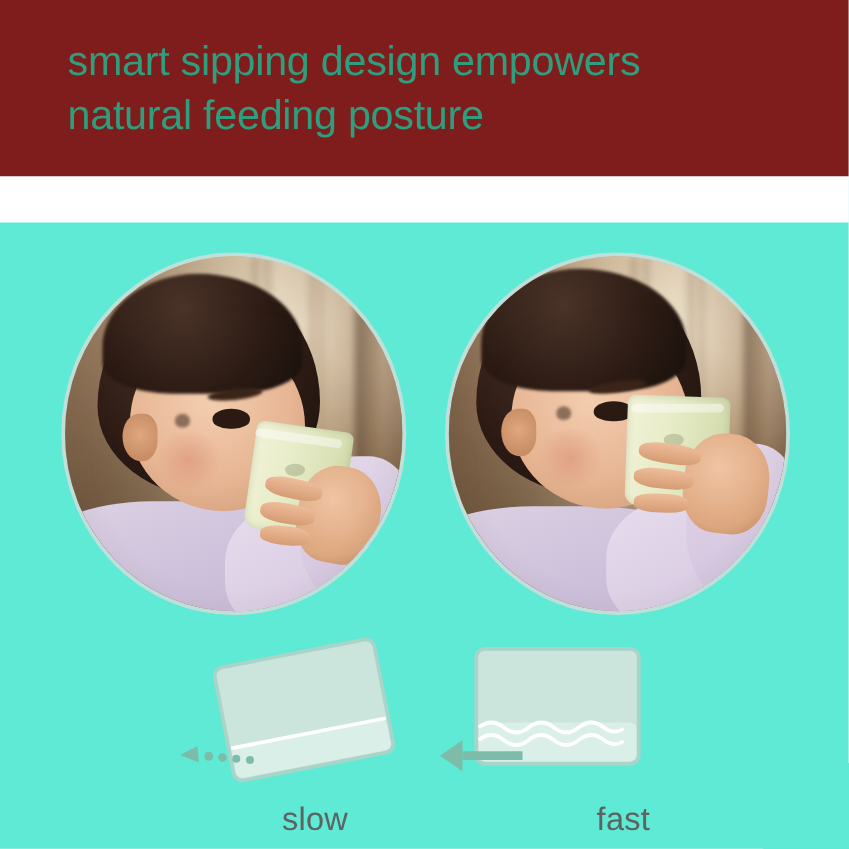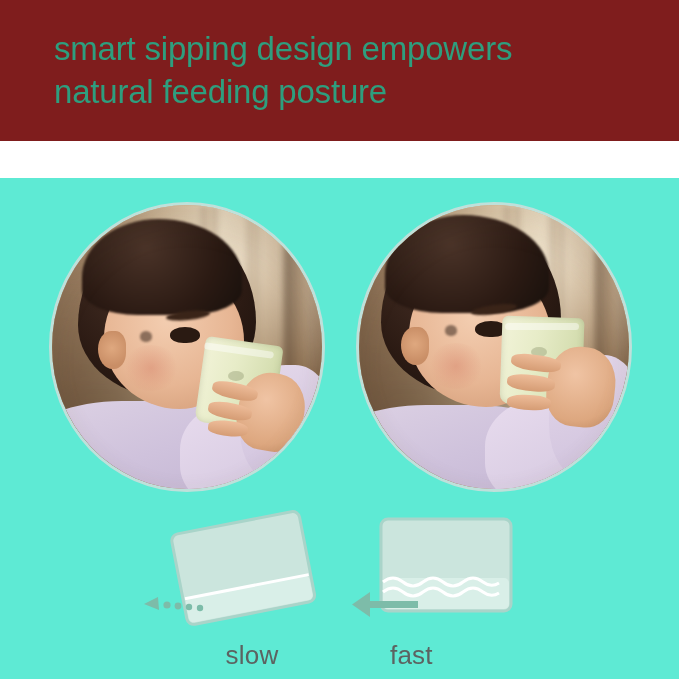--- a/index.html
+++ b/index.html
@@ -182,21 +182,21 @@
   }
 
   .label-slow, .label-fast {
     position: absolute;
     font-size: 26px;
     color: #5c6361;
     font-weight: 400;
     letter-spacing: 0.2px;
   }
   .label-slow { left: 182px; top: 462px; width: 140px; text-align: center; }
-  .label-fast { left: 390px; top: 462px; width: 130px; text-align: left; }
+  .label-fast { left: 390px; top: 462px; width: 130px; text-align: right; }
 </style>
 </head>
 <body>
 
 <div class="page">
 
   <div class="header">
     <div class="header-title">smart sipping design empowers
 natural feeding posture</div>
   </div>

